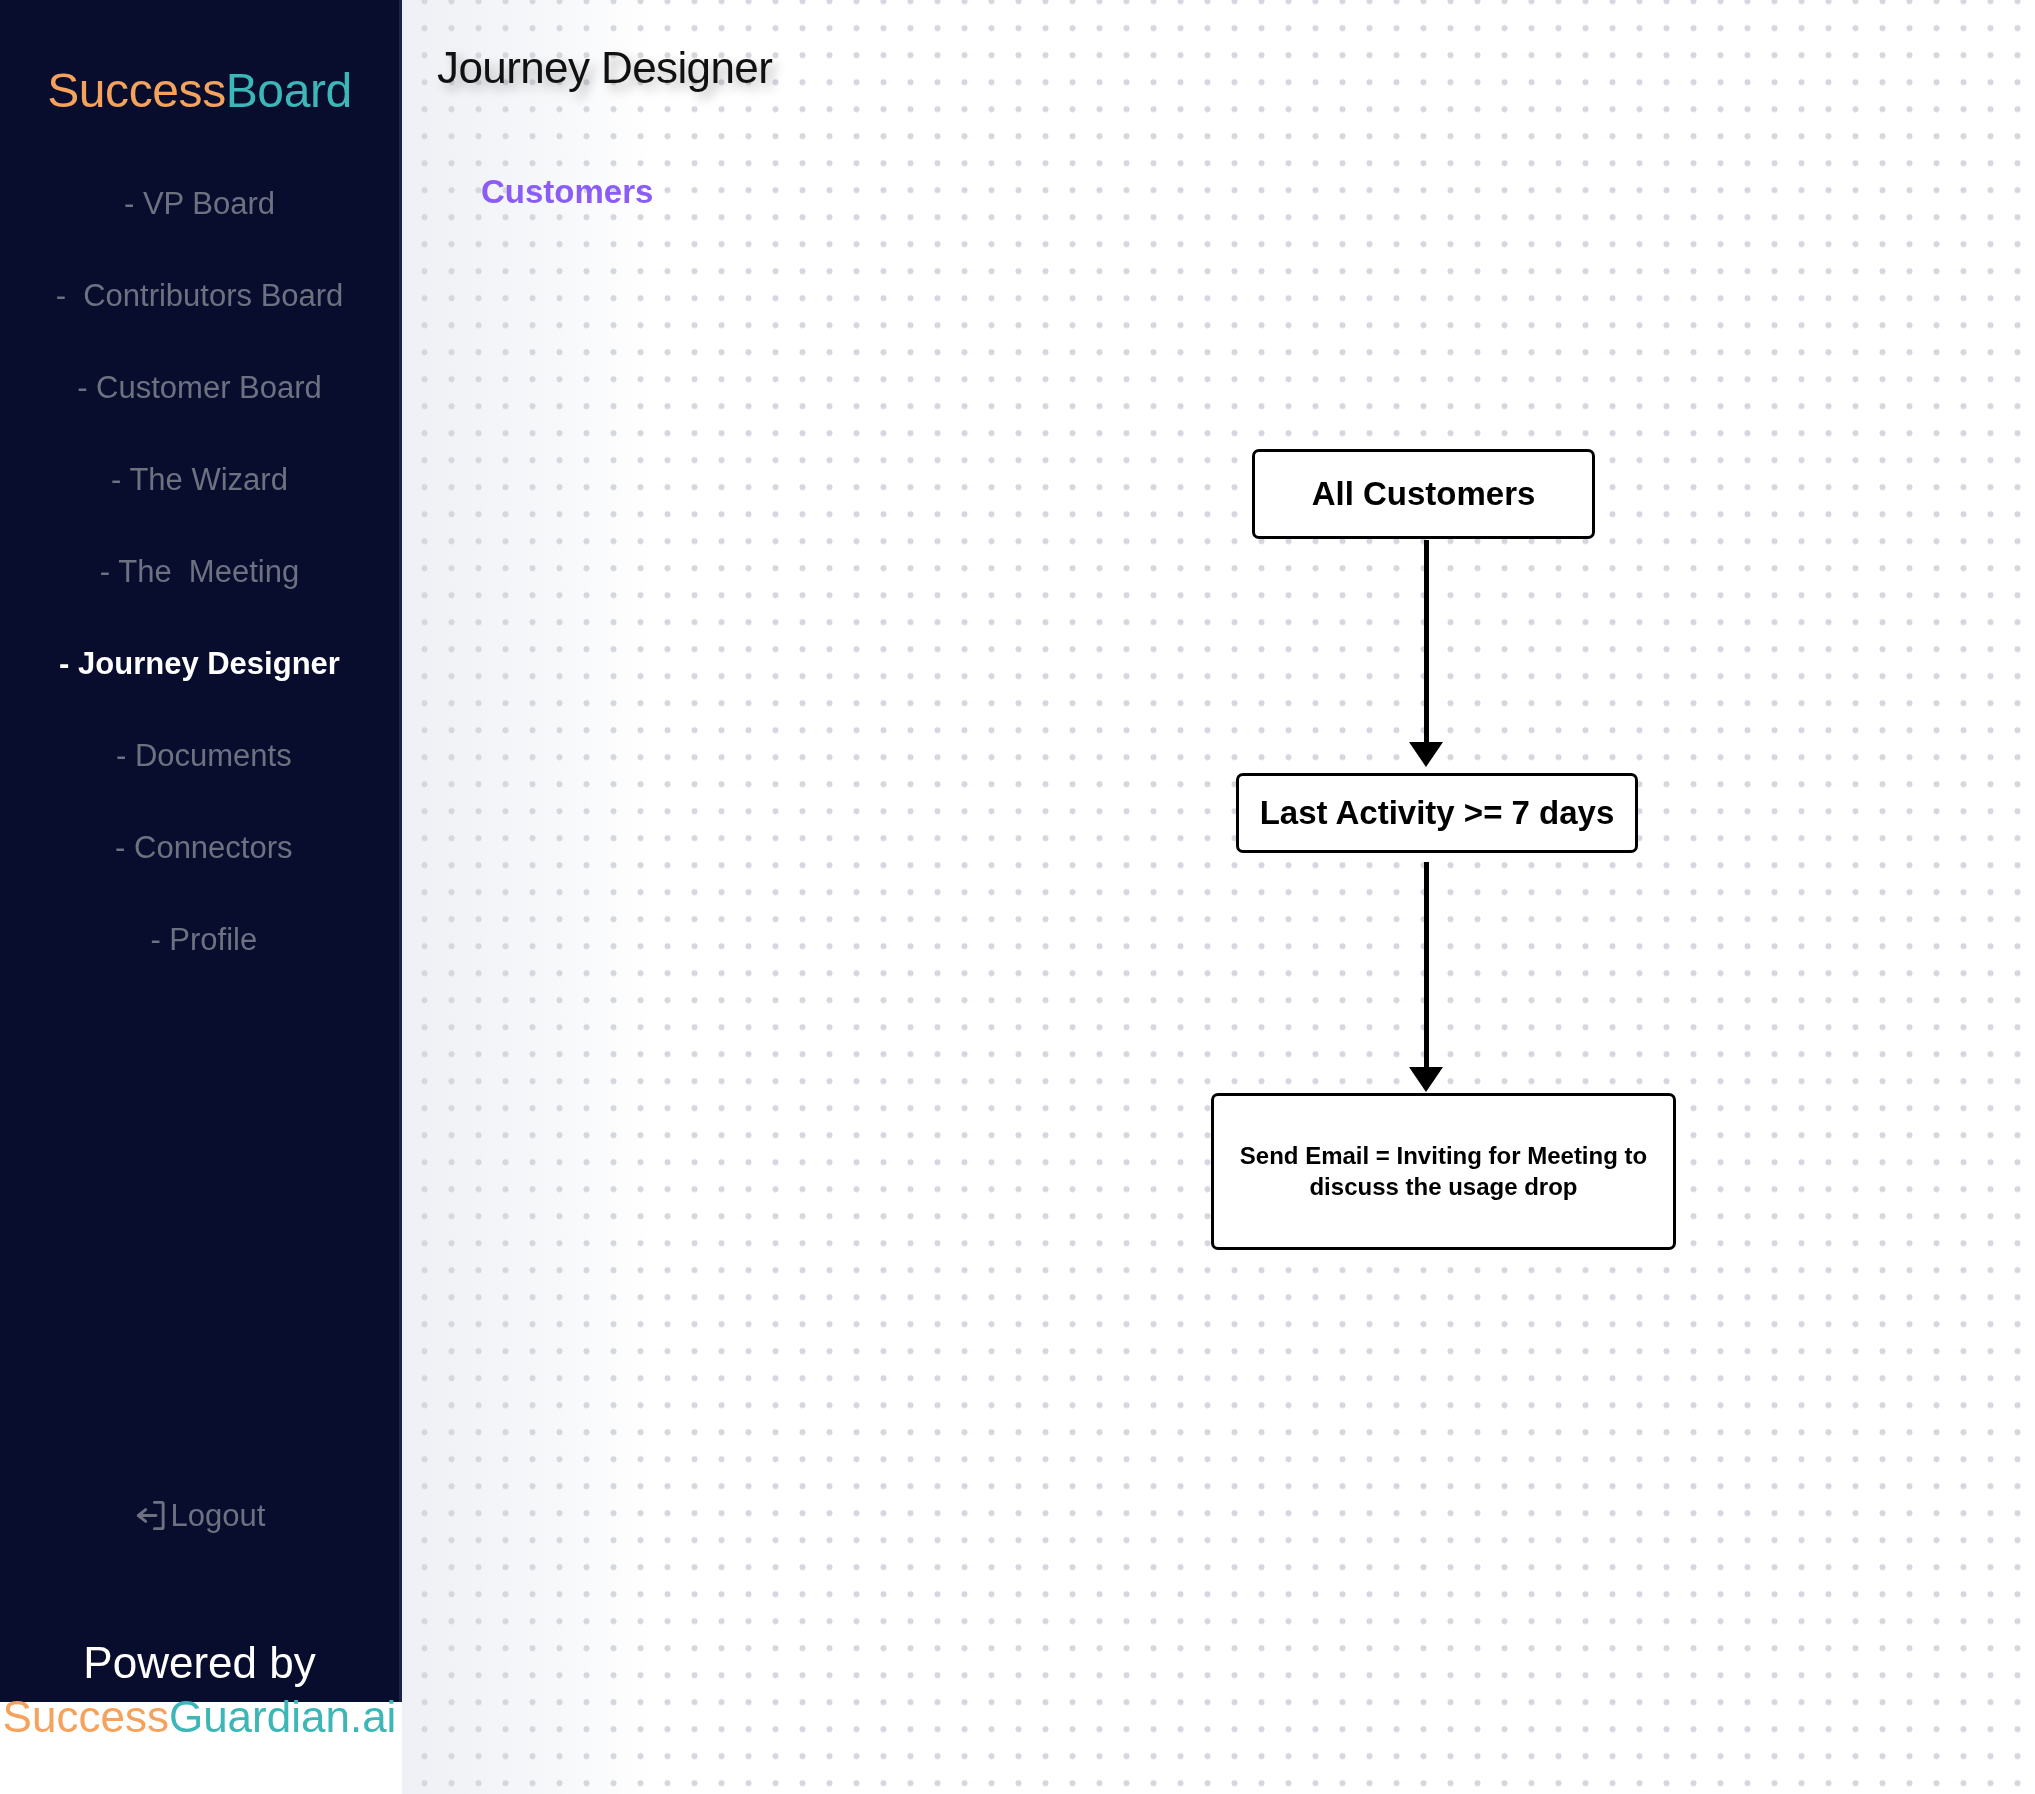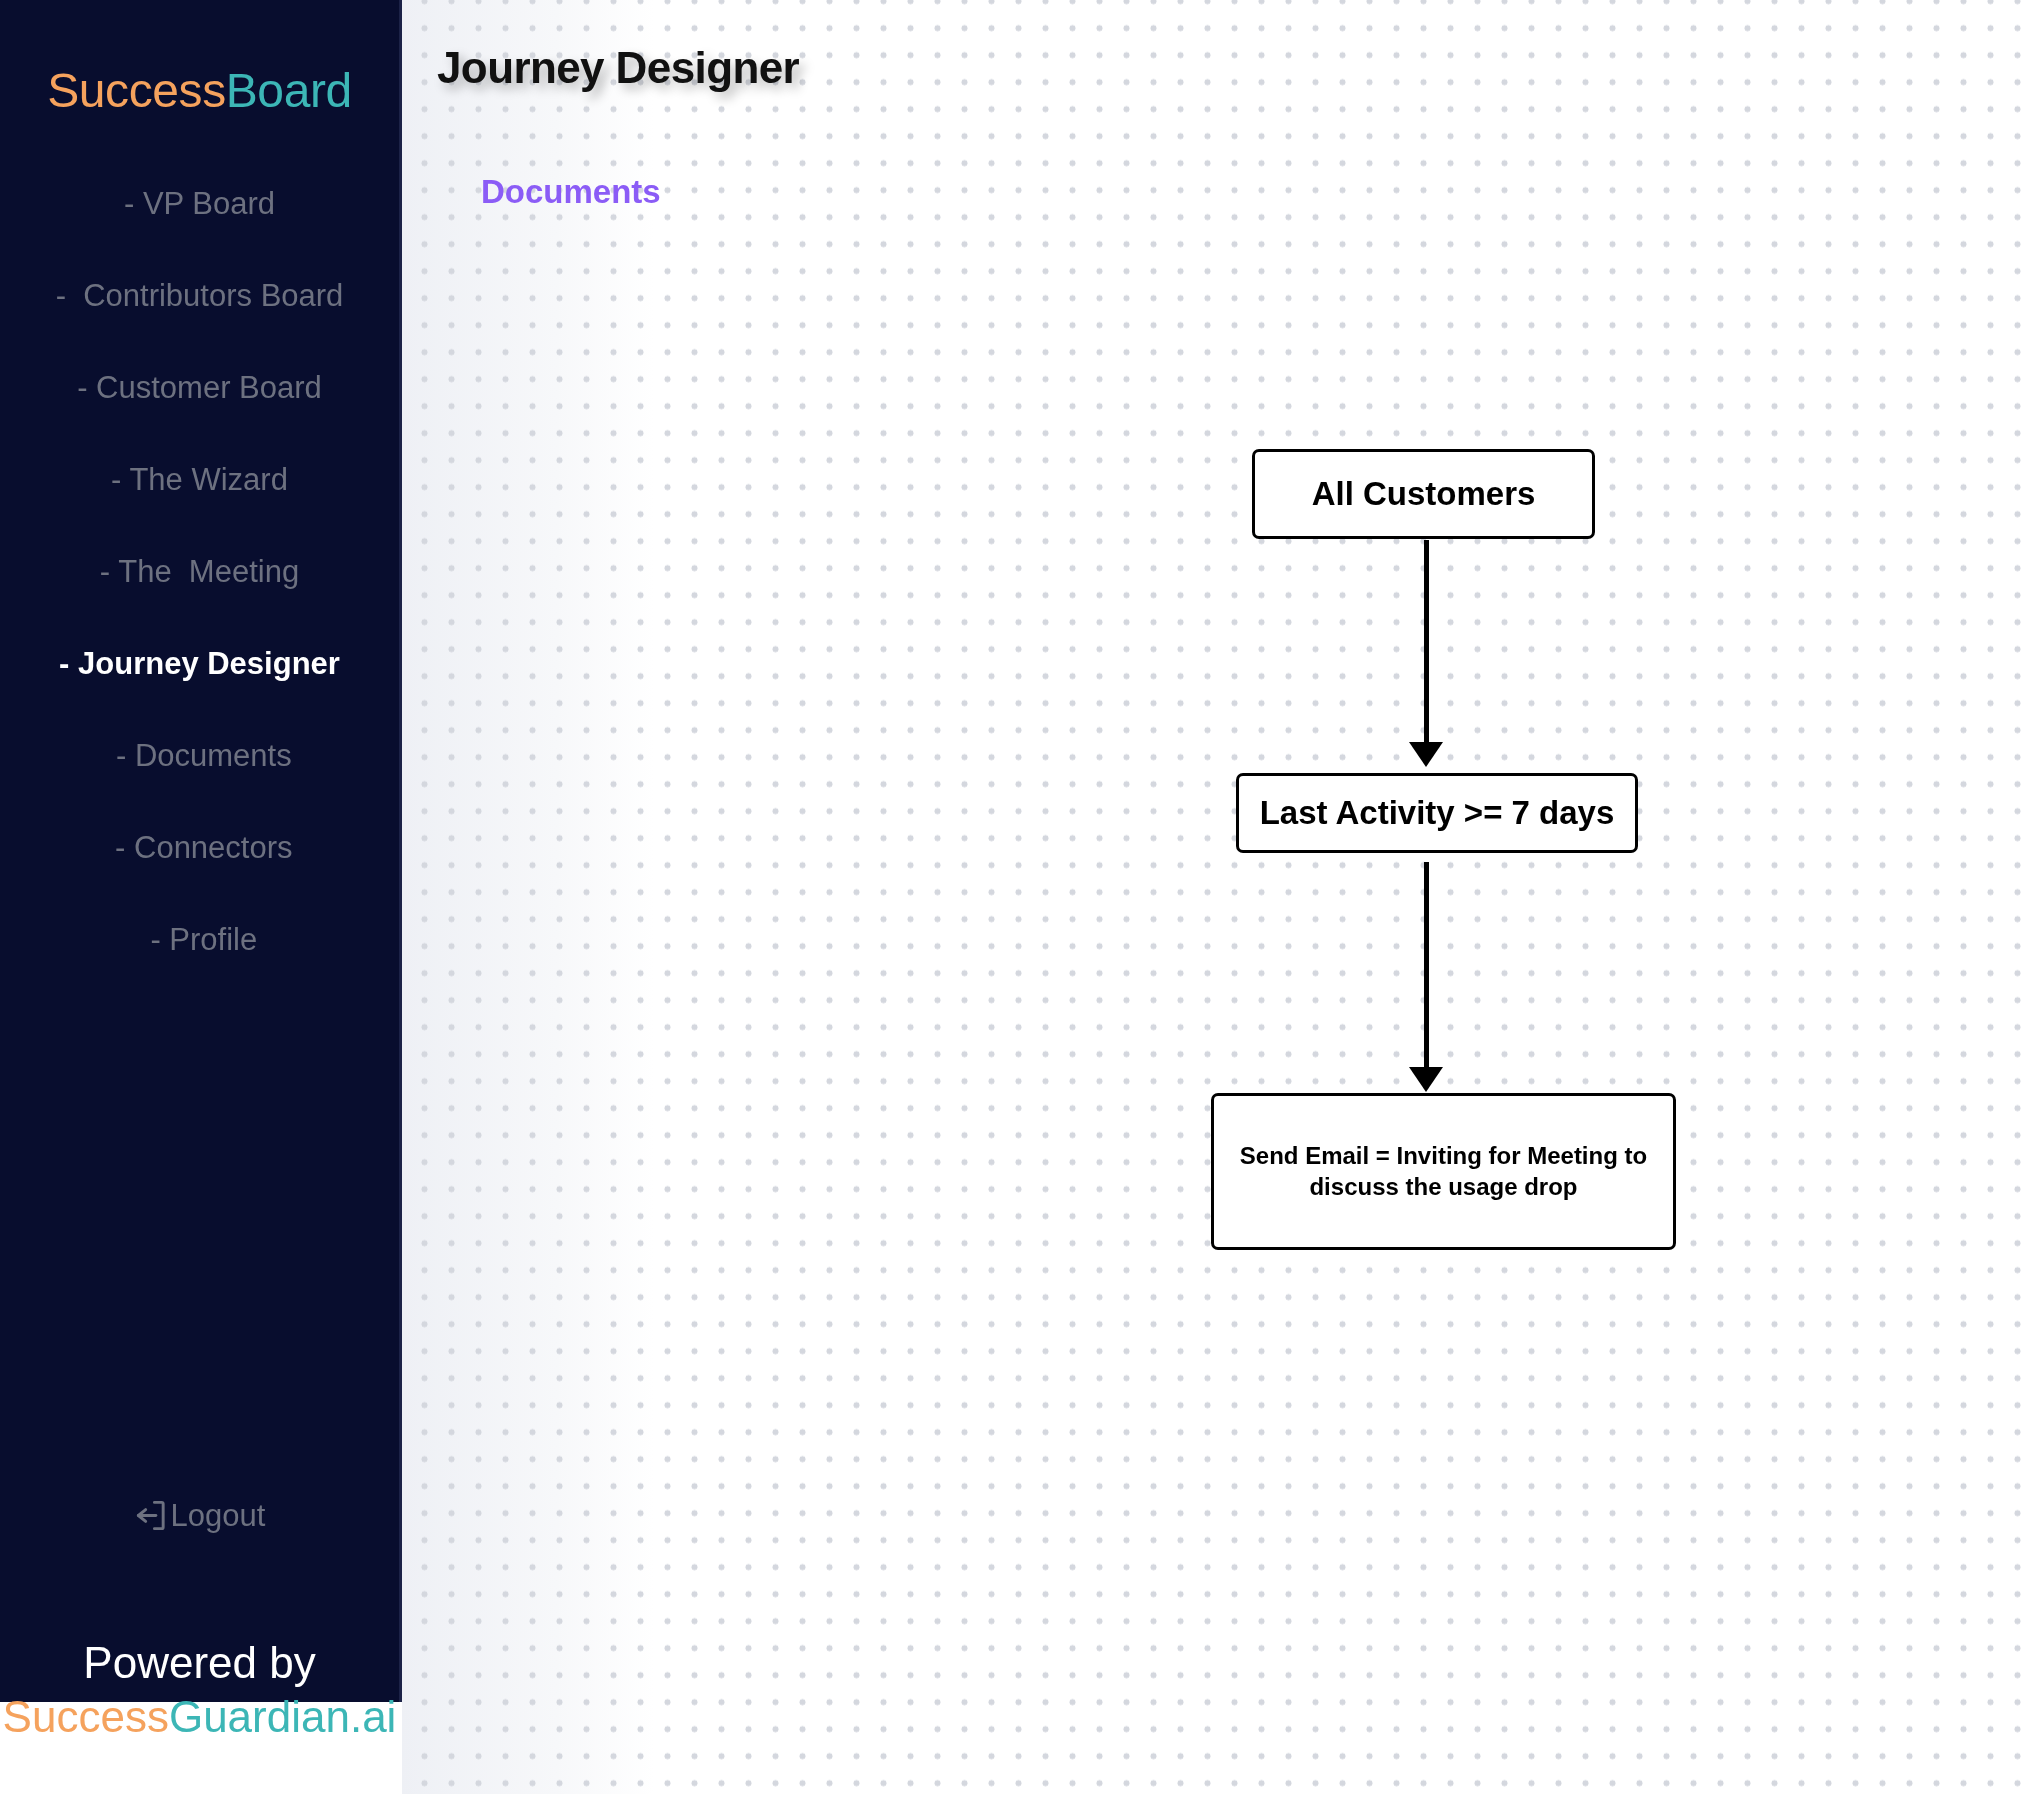--- a/index.html
+++ b/index.html
@@ -111,21 +111,21 @@
       linear-gradient(to right, #eef0f5 0px, #f7f8fa 155px, #ffffff 252px, #ffffff 100%);
     background-repeat: repeat, no-repeat;
     background-position: 9px 14.7px, 0 0;
   }
 
   .page-title {
     position: absolute;
     left: 35px;
     top: 43px;
     font-size: 44px;
-    font-weight: 700;
+    font-weight: 400;
     color: #111111;
     letter-spacing: -0.6px;
     text-shadow: 5.7px 5.7px 10.6px rgba(0,0,0,0.28);
     white-space: nowrap;
   }
 
   .components-label {
     position: absolute;
     left: 79px;
     top: 173px;
@@ -238,21 +238,21 @@
         <span class="f-success">Success</span><span class="f-guardian">Guardian.ai</span>
       </div>
     </div>
 
   </aside>
 
   <main class="main">
 
     <h1 class="page-title">Journey Designer</h1>
 
-    <div class="components-label">Documents</div>
+    <div class="components-label">Customers</div>
 
     <div class="flow">
 
       <div class="node" id="node-all-customers">All Customers</div>
 
       <div class="edge" id="edge-1">
         <div class="shaft"></div>
         <div class="head"></div>
       </div>
 

